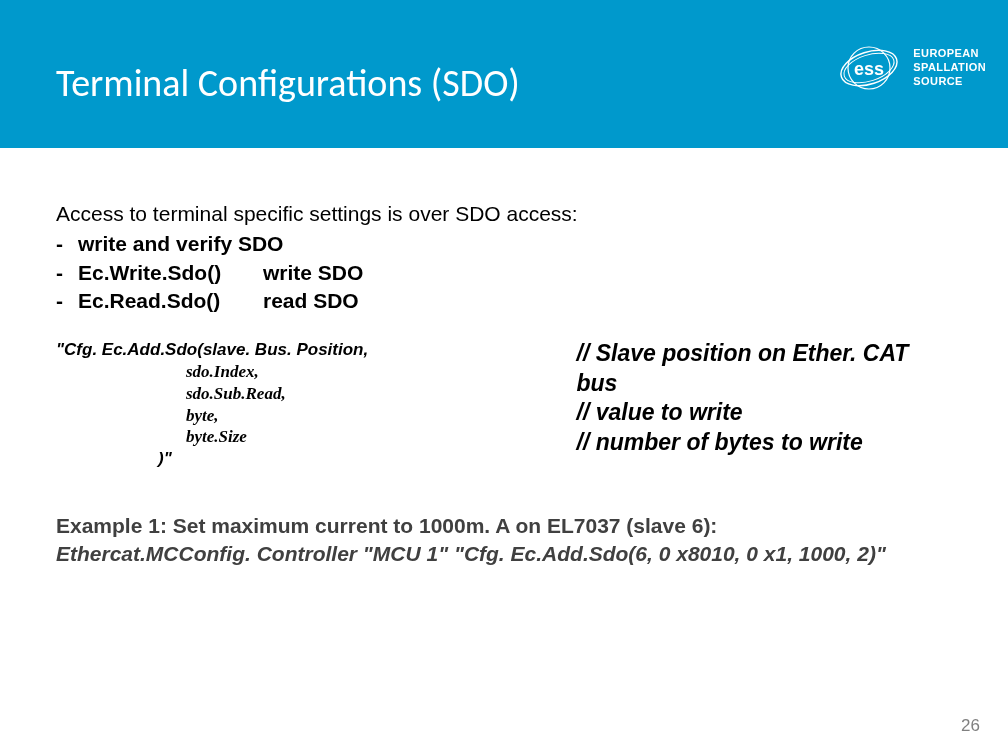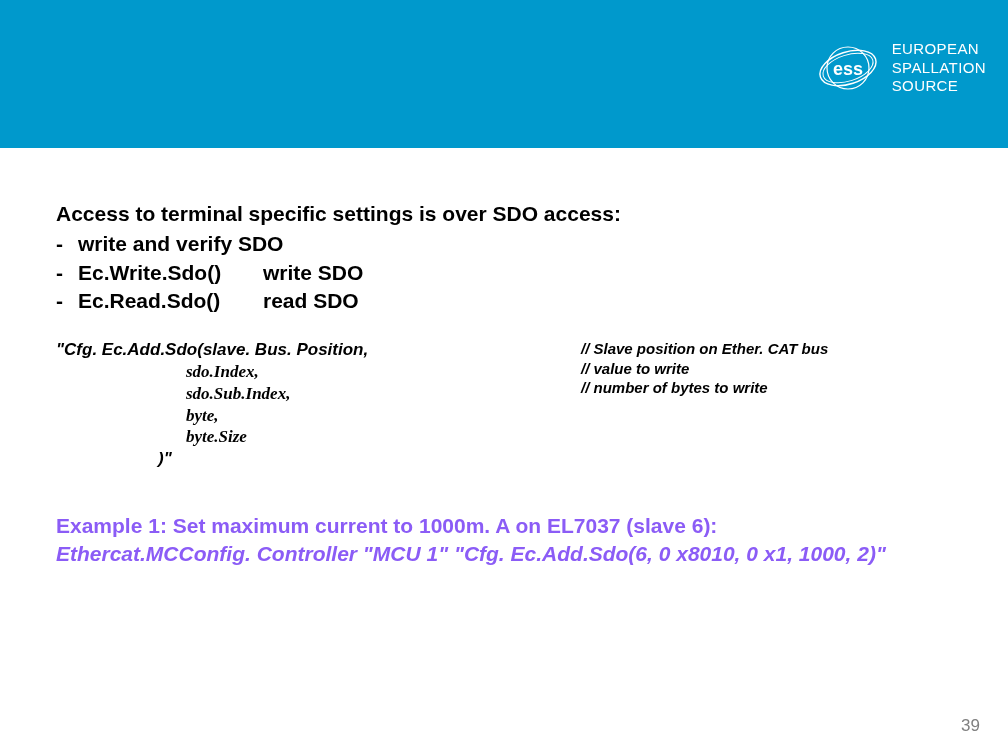--- a/index.html
+++ b/index.html
@@ -34,31 +34,31 @@
     align-items: center;
     gap: 12px;
   }
   .logo-circle {
     width: 64px;
     height: 64px;
     position: relative;
   }
   .logo-text {
     color: #ffffff;
-    font-size: 15px;
+    font-size: 11px;
     line-height: 1.25;
-    font-weight: 400;
+    font-weight: 700;
     letter-spacing: 0.4px;
   }
   .main {
     padding: 52px 56px 0 56px;
   }
   .intro {
     font-size: 21px;
-    font-weight: 700;
+    font-weight: 400;
     color: #000;
     line-height: 1.35;
   }
   .func-list { margin-top: 2px; }
   .func-row {
     display: flex;
     font-size: 21px;
     font-weight: 700;
     color: #000;
     line-height: 1.35;
@@ -74,49 +74,50 @@
     font-size: 17px;
     font-weight: 700;
     font-style: italic;
     color: #000;
     line-height: 1.28;
     width: 470px;
   }
   .code-indent { padding-left: 130px; font-family: Liberation Serif, serif; }
   .code-end { padding-left: 102px; }
   .code-right {
-    font-size: 15px;
+    font-size: 23px;
     font-weight: 700;
     font-style: italic;
     color: #000;
     line-height: 1.28;
     margin-left: 55px;
   }
   .example {
     margin-top: 42px;
     font-size: 21px;
     font-weight: 700;
-    color: #8b5cf6;
+    color: #404040;
     line-height: 1.35;
   }
   .example-code {
     font-style: italic;
   }
   .page-num {
     position: absolute;
     right: 28px;
     bottom: 20px;
     color: #808080;
     font-size: 17px;
   }
 </style>
 </head>
 <body>
 
 <div class="header">
+  <div class="title">Terminal Configurations (SDO)</div>
   <div class="logo-wrap">
     <div class="logo-circle">
       <svg viewBox="0 0 64 64" width="64" height="64">
         <circle cx="32" cy="32" r="21" fill="none" stroke="#ffffff" stroke-width="1.2"></circle>
         <ellipse cx="32" cy="32" rx="29" ry="16" fill="none" stroke="#ffffff" stroke-width="1.4" transform="rotate(-18 32 32)"></ellipse>
         <ellipse cx="32" cy="32" rx="26" ry="13" fill="none" stroke="#ffffff" stroke-width="1" transform="rotate(-18 32 32)"></ellipse>
         <text x="32" y="39" text-anchor="middle" fill="#ffffff" font-family="Arial" font-weight="700" font-size="18">ess</text>
       </svg>
     </div>
     <div class="logo-text">
@@ -143,31 +144,31 @@
       <span class="func-dash">-</span>
       <span class="func-name">Ec.Read.Sdo()</span>
       <span class="func-desc">read SDO</span>
     </div>
   </div>
 
   <div class="code-block">
     <div class="code-left">
       <div>"Cfg. Ec.Add.Sdo(slave. Bus. Position,</div>
       <div class="code-indent">sdo.Index,</div>
-      <div class="code-indent">sdo.Sub.Index,</div>
+      <div class="code-indent">sdo.Sub.Read,</div>
       <div class="code-indent">byte,</div>
       <div class="code-indent">byte.Size</div>
       <div class="code-end">)"</div>
     </div>
     <div class="code-right">
       <div>// Slave position on Ether. CAT bus</div>
       <div>// value to write</div>
       <div>// number of bytes to write</div>
     </div>
   </div>
 
   <div class="example">
     <div>Example 1: Set maximum current to 1000m. A on EL7037 (slave 6):</div>
     <div class="example-code">Ethercat.MCConfig. Controller  "MCU 1" "Cfg. Ec.Add.Sdo(6, 0 x8010, 0 x1, 1000, 2)"</div>
   </div>
 </div>
 
-<div class="page-num">39</div>
+<div class="page-num">26</div>
 
 </body></html>

